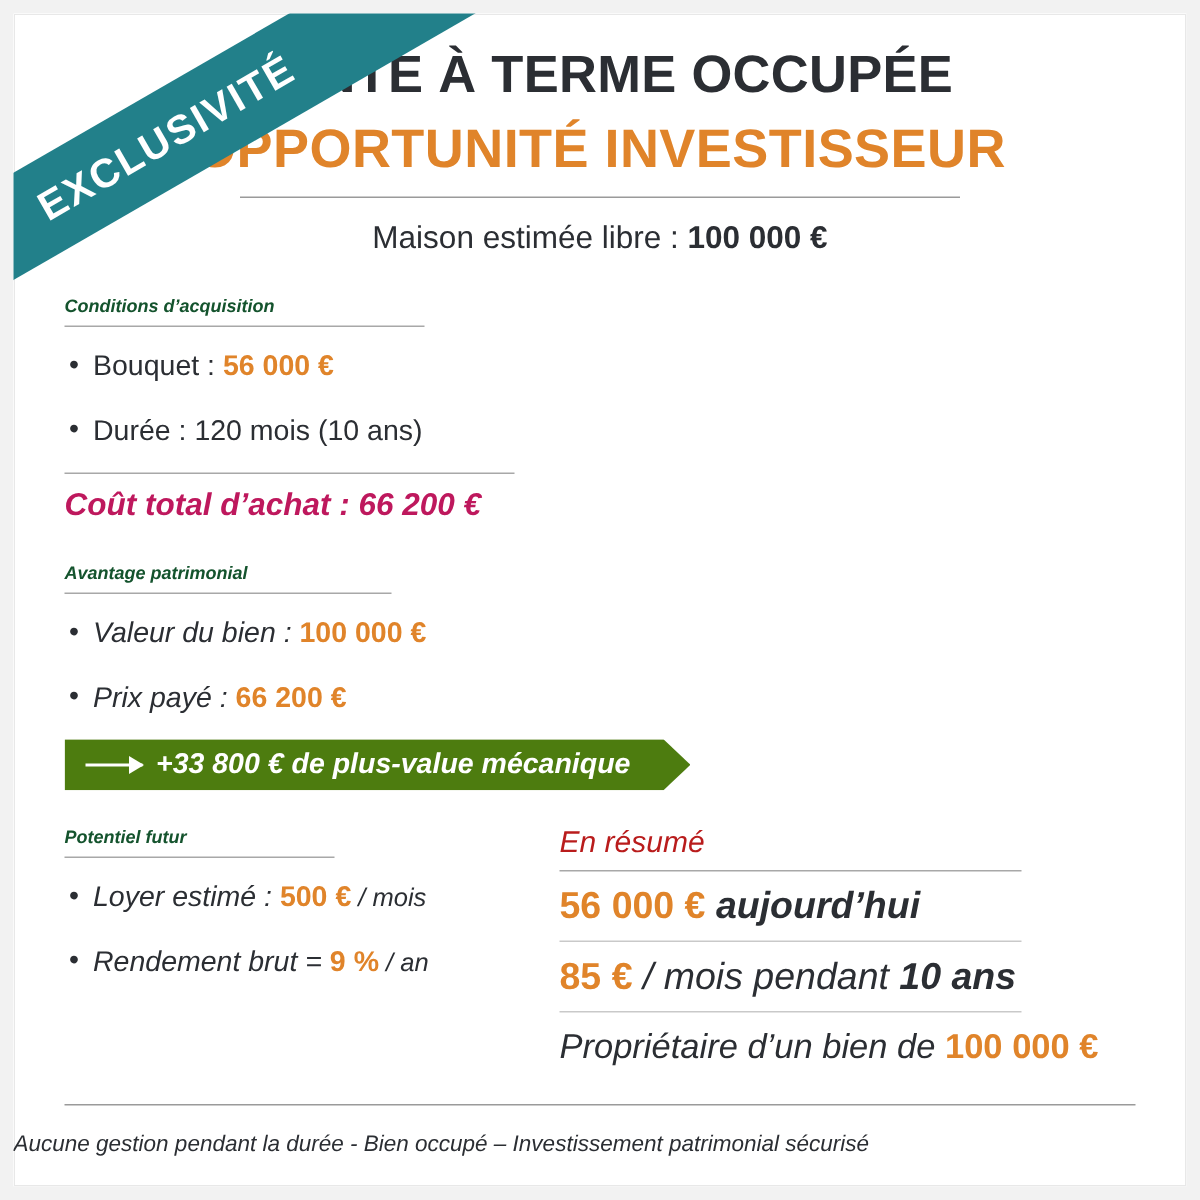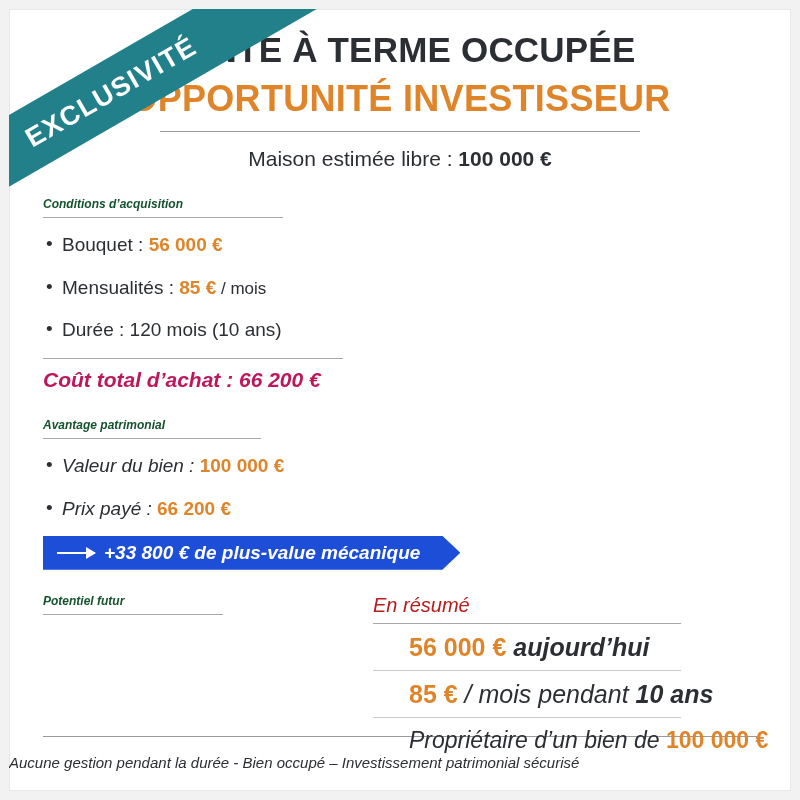--- a/index.html
+++ b/index.html
@@ -131,21 +131,21 @@
     white-space:nowrap;
   }
 
   
   .flag-wrap { margin-top:11px; }
   .flag {
     position:relative;
     display:inline-flex;
     align-items:center;
     height:34px;
-    background:#1d4ed8;
+    background:#4d7c0f;
     padding:0 40px 0 14px;
     clip-path: polygon(0 0, calc(100% - 18px) 0, 100% 50%, calc(100% - 18px) 100%, 0 100%);
   }
   .flag-arrow {
     position:relative;
     width:38px; height:2px;
     background:#ffffff;
     margin-right:9px;
     flex:none;
   }
@@ -175,21 +175,20 @@
     font-weight:400;
     font-style:italic;
     color:#b91c1c;
   }
   .r-rule { height:1px; background:#a8a8a8; margin-top:6px; width:308px;}
   .r-row {
     font-size:23px;
     color:#2b2e33;
     padding:9px 0 8px 0;
     white-space:nowrap;
-    margin-left:36px;
   }
   .r-row.big { font-size:25px; }
   .r-row .num { color:#e0842a; font-weight:700; }
   .r-row .ital { font-style:italic; font-weight:700; }
   .r-row .itln { font-style:italic; font-weight:400; }
   .r-sep { height:1px; background:#c9c9c9; width:308px; }
 
   
   .foot-rule {
     position:absolute;
@@ -228,23 +227,20 @@
     </div>
 
     <div class="body">
 
       <div class="section">
         <div class="sec-head">Conditions d’acquisition</div>
         <div class="sec-rule w-rule-1"></div>
         <ul class="bullets">
           <li>
             <span>Bouquet : </span><span class="or">56 000 €</span>
-          </li>
-          <li>
-            <span>Mensualités : </span><span class="or">85 €</span><span class="sm"> / mois</span>
           </li>
           <li>
             <span>Durée : </span><span>120 mois (10 ans)</span>
           </li>
         </ul>
         <div class="total-rule"></div>
         <div class="total-line">
           <span>Coût total d’achat : </span><span>66 200 €</span>
         </div>
       </div>
@@ -266,20 +262,28 @@
             <span class="flag-text"><span>+33 800 €</span><span> de plus-value mécanique</span></span>
           </div>
         </div>
       </div>
 
       <div class="cols">
 
         <div class="col-left">
           <div class="sec-head">Potentiel futur</div>
           <div class="sec-rule w-rule-3"></div>
+          <ul class="bullets">
+            <li>
+              <span class="it">Loyer estimé : </span><span class="or">500 €</span><span class="sm it"> / mois</span>
+            </li>
+            <li>
+              <span class="it">Rendement brut = </span><span class="or">9 %</span><span class="sm it"> / an</span>
+            </li>
+          </ul>
         </div>
 
         <div class="col-right">
           <div class="r-head">En résumé</div>
           <div class="r-rule"></div>
 
           <div class="r-row big">
             <span class="num">56 000 €</span><span class="ital"> aujourd’hui</span>
           </div>
           <div class="r-sep"></div>

